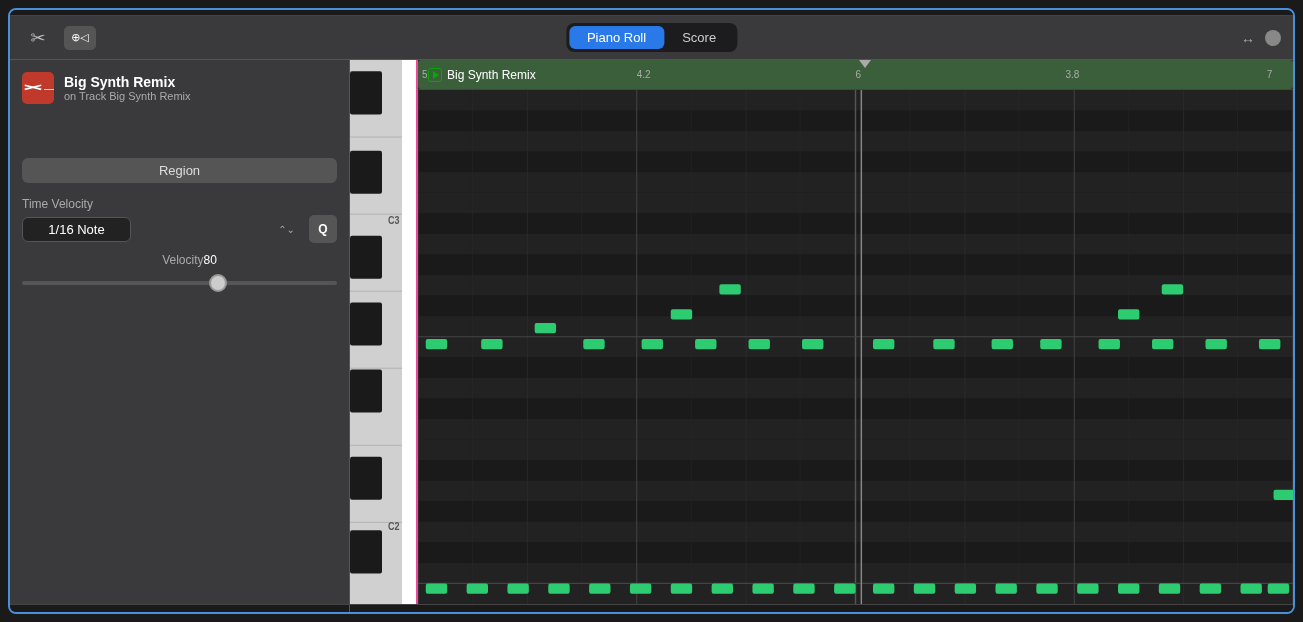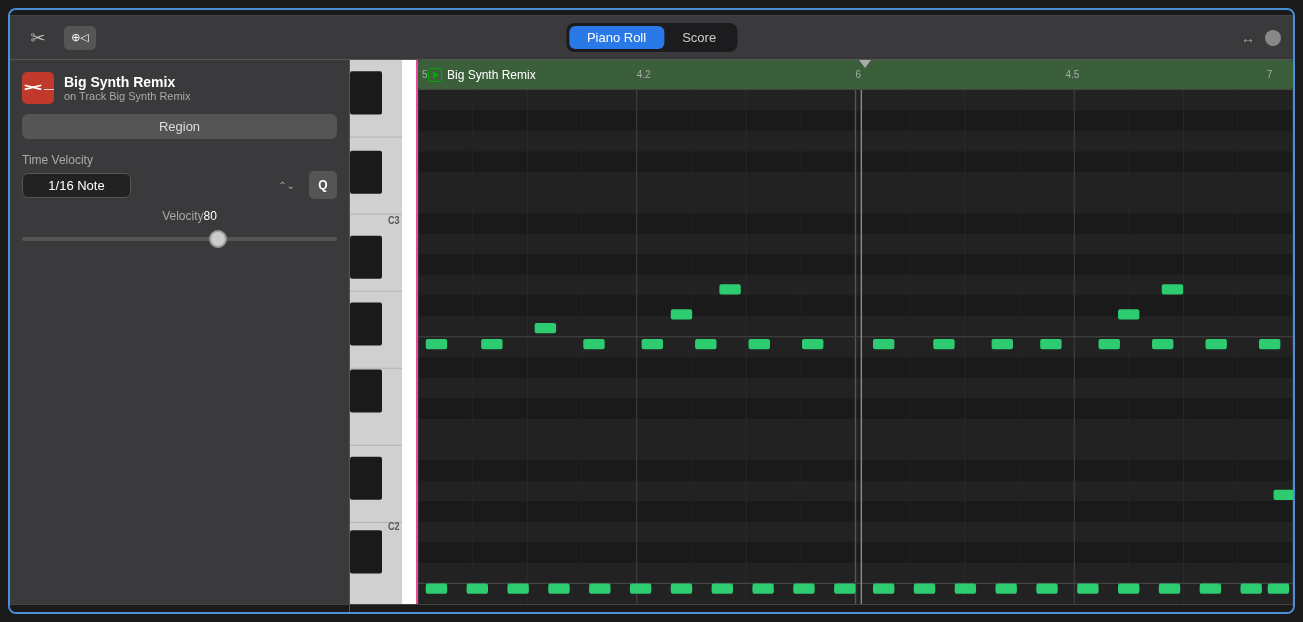--- a/index.html
+++ b/index.html
@@ -168,20 +168,21 @@
     }
 
     .rn-btn {
       flex: 1;
       padding: 5px 0;
       border-radius: 6px;
       border: none;
       cursor: pointer;
       font-size: 13px;
       font-weight: 500;
+      margin-top: 44px;
     }
 
     .rn-btn.inactive {
       background: #555;
       color: #ddd;
     }
 
     .rn-btn.active {
       background: #2979e8;
       color: #fff;
@@ -514,21 +515,21 @@
           <div class="region-label">
             <div class="play-icon">
               <div class="play-triangle"></div>
             </div>
             <span>Big Synth Remix</span>
           </div>
 
           <span class="time-marker" style="left: 4px;">5</span>
           <span class="time-marker" style="left: 25%;">4.2</span>
           <span class="time-marker" style="left: 50%;">6</span>
-          <span class="time-marker" style="left: 74%;">4.5</span>
+          <span class="time-marker" style="left: 74%;">3.8</span>
           <span class="time-marker" style="left: 97%;">7</span>
 
           <div style="position:absolute; left: 51%; top:0; z-index:10;">
             <div class="playhead-triangle"></div>
           </div>
         </div>
 
         <div class="grid-content">
           <svg width="100%" height="100%" viewBox="0 0 900 450" preserveAspectRatio="none">
 

